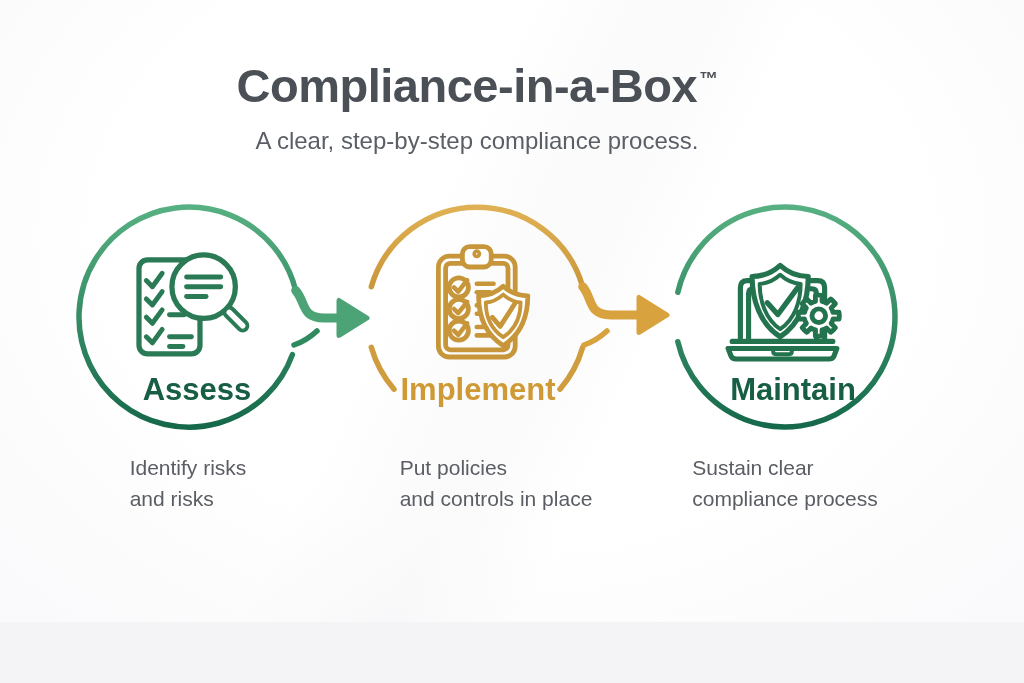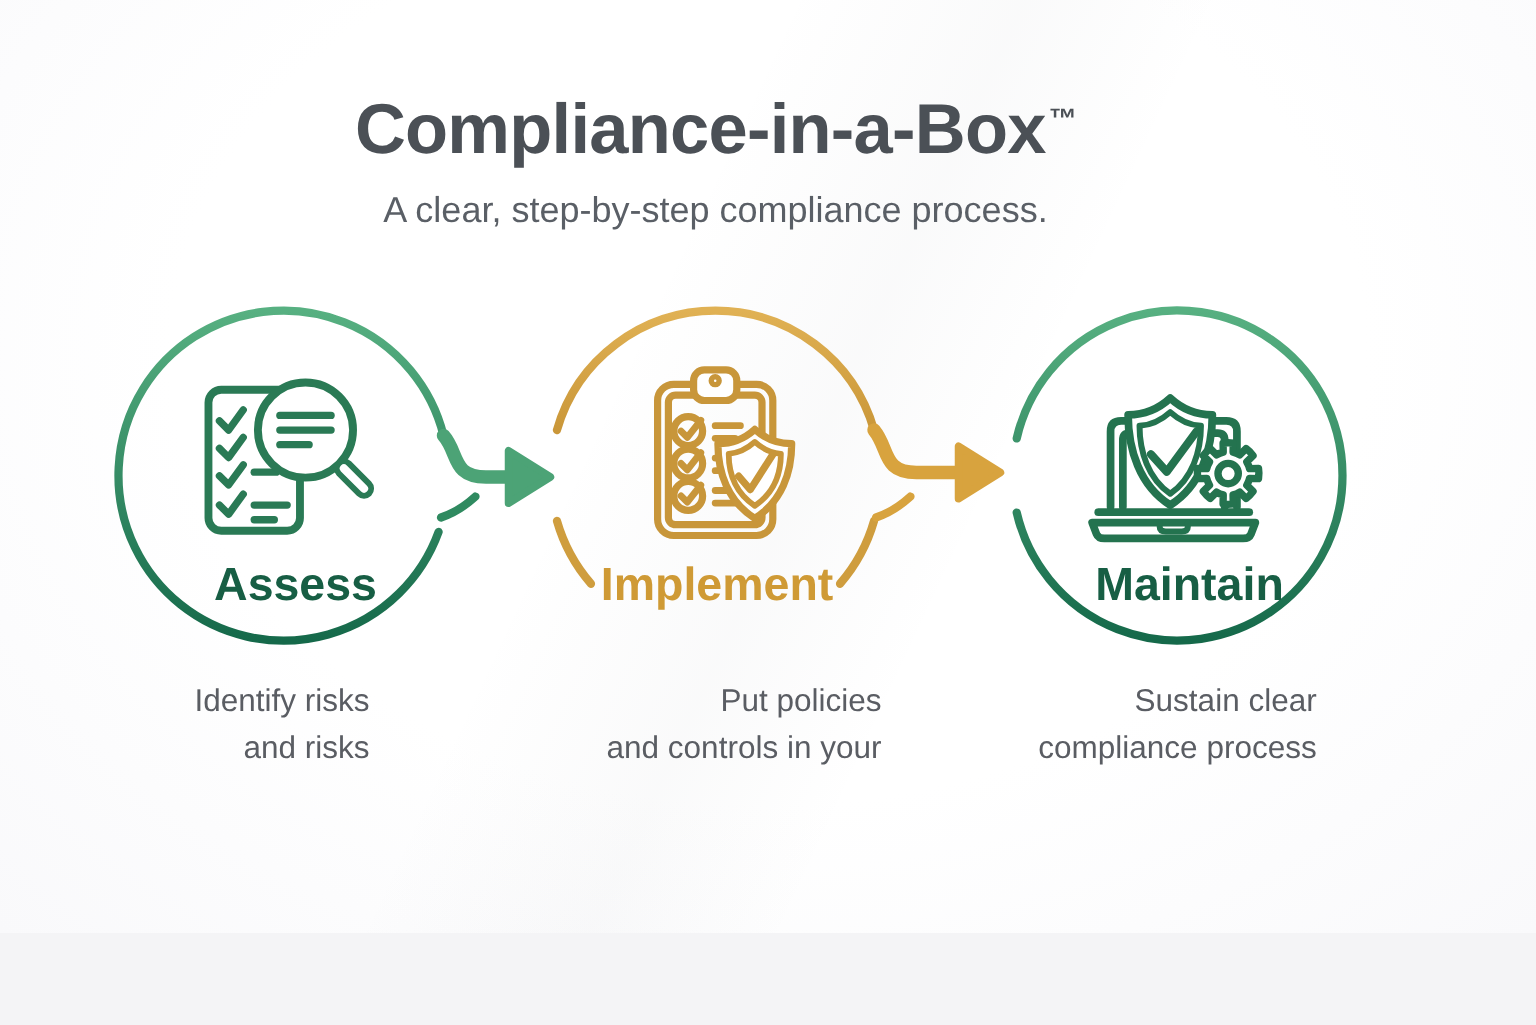--- a/index.html
+++ b/index.html
@@ -45,21 +45,21 @@
     transform:translateX(-50%);
     font-size:31px;
     font-weight:700;
     white-space:nowrap;
   }
   .step-label.green{color:#175e44;}
   .step-label.gold{color:#cf9a35;}
   .step-desc{
     position:absolute;
     transform:translateX(-50%);
-    text-align:right;
+    text-align:left;
     font-size:21px;
     line-height:31px;
     color:#5a5d63;
     white-space:nowrap;
   }
 </style>
 </head>
 <body>
 
 <div class="canvas">
@@ -164,19 +164,19 @@
   <div class="step-label green" style="left:197px; top:372px;">Assess</div>
   <div class="step-label gold" style="left:449px; top:372px;margin-left:29px;">Implement</div>
   <div class="step-label green" style="left:793px; top:372px;">Maintain</div>
 
   <div class="step-desc" style="left:188px; top:452px;">
     <div>Identify risks</div>
     <div>and risks</div>
   </div>
   <div class="step-desc" style="left:496px; top:452px;">
     <div>Put policies</div>
-    <div>and controls in your</div>
+    <div>and controls in place</div>
   </div>
   <div class="step-desc" style="left:785px; top:452px;">
     <div>Sustain clear</div>
     <div>compliance process</div>
   </div>
 </div>
 
 </body></html>

